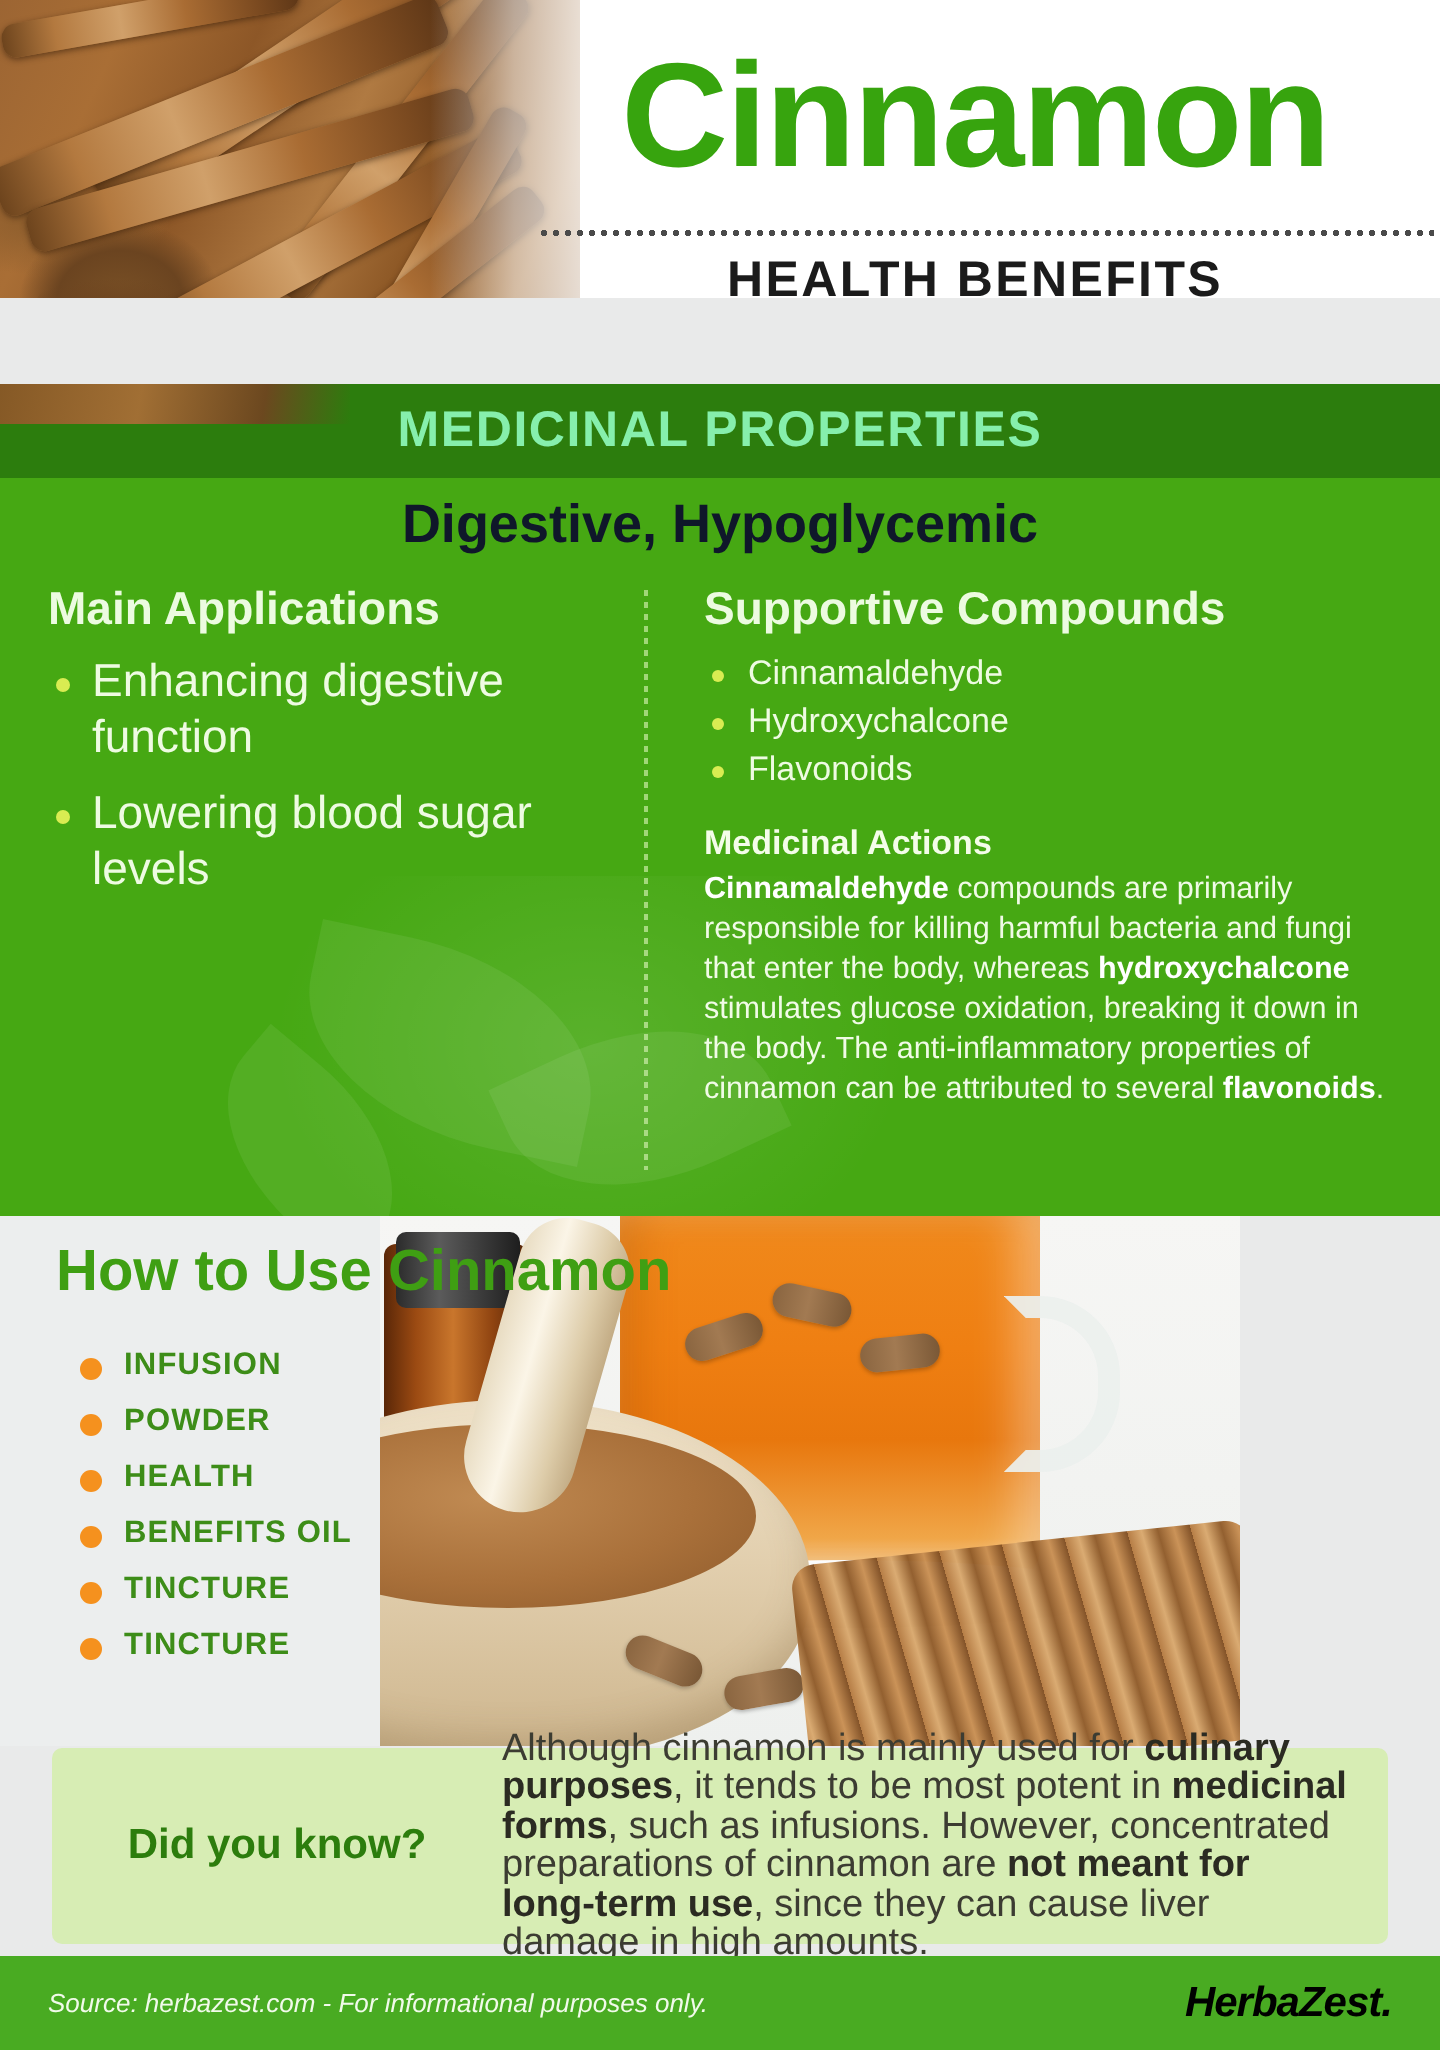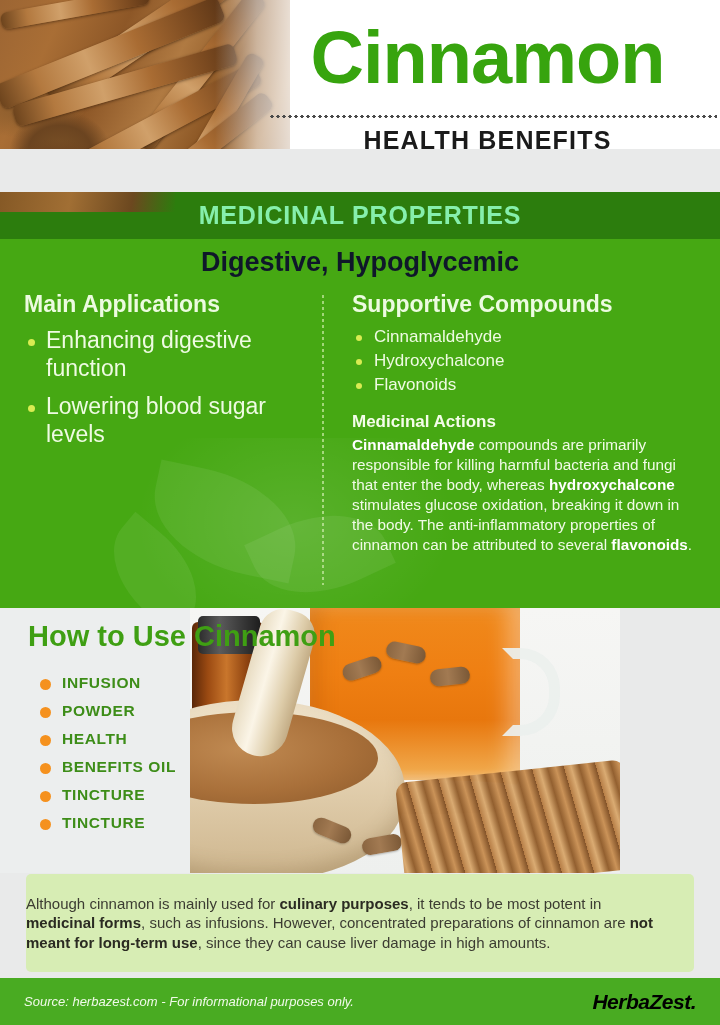--- a/index.html
+++ b/index.html
@@ -249,21 +249,21 @@
     position: absolute; left: 26px; top: 874px; width: 668px; height: 98px;
     background: #d7edb4; border-radius: 5px;
     display: flex; align-items: center;
   }
   .dyk-label {
     width: 225px; text-align: center; flex: 0 0 225px;
     font-size: 21px; font-weight: bold; color: #2c7d0d;
   }
   .dyk-text {
     flex: 1; padding-right: 20px;
-    font-size: 15px; line-height: 19.5px; color: #3c3c32;
+    font-size: 19px; line-height: 19.5px; color: #3c3c32;
   }
   .dyk-text b { font-weight: bold; color: #2b2b22; }
 
   
   .footer {
     position: absolute; left: 0; top: 978px; width: 720px; height: 47px;
     background: #49ab22;
     display: flex; align-items: center; justify-content: space-between;
     padding: 0 24px;
   }
@@ -358,20 +358,21 @@
       <li>INFUSION</li>
       <li>POWDER</li>
       <li>HEALTH</li>
       <li>BENEFITS OIL</li>
       <li>TINCTURE</li>
       <li>TINCTURE</li>
     </ul>
   </div>
 
   <div class="dyk">
+    <div class="dyk-label">Did you know?</div>
     <div class="dyk-text"><span>Although cinnamon is mainly used for </span><b>culinary purposes</b><span>, it tends to be most potent in </span><b>medicinal forms</b><span>, such as infusions. However, concentrated preparations of cinnamon are </span><b>not meant for long-term use</b><span>, since they can cause liver damage in high amounts.</span></div>
   </div>
 
   <div class="footer">
     <div class="footer-source">Source: herbazest.com - For informational purposes only.</div>
     <div class="footer-logo">HerbaZest.</div>
   </div>
 
 </div>
 

